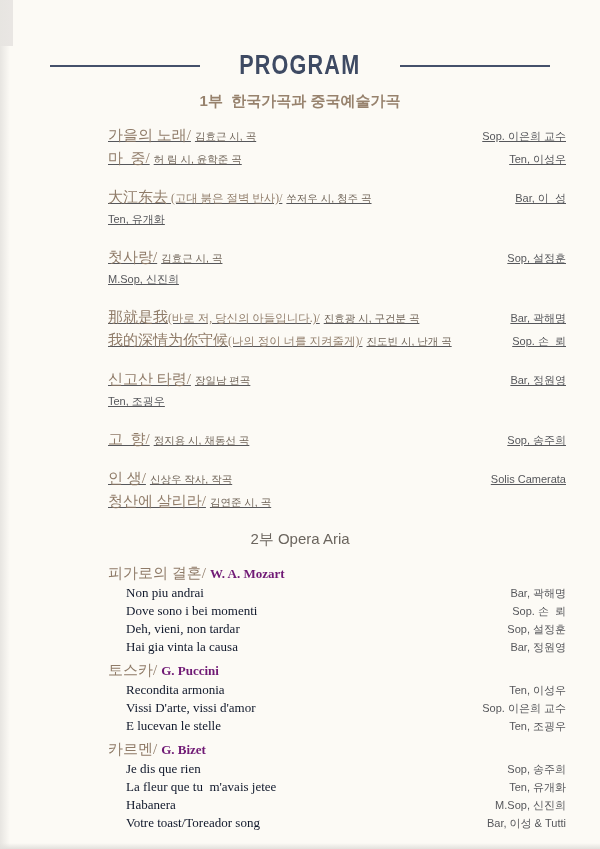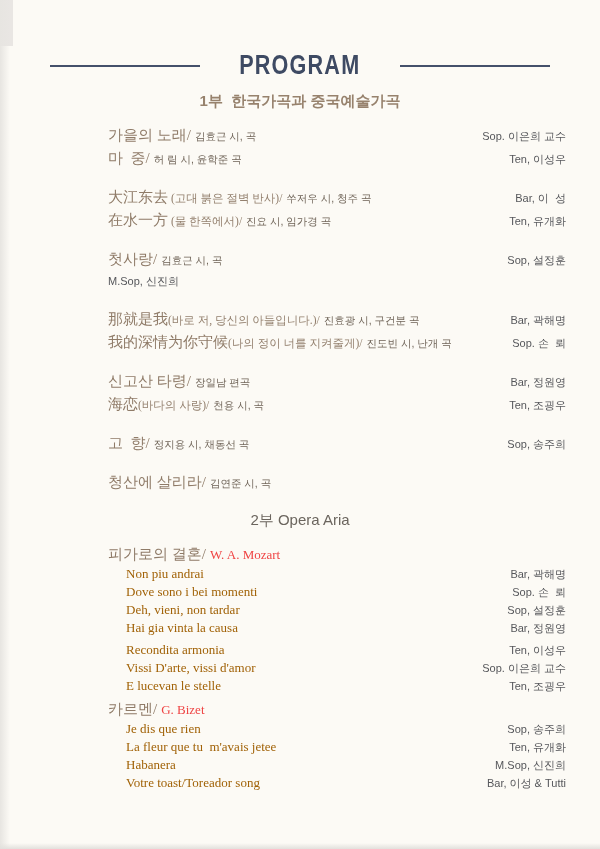--- a/index.html
+++ b/index.html
@@ -20,36 +20,36 @@
   .program-header{margin-top:50px;display:flex;align-items:center;justify-content:center;gap:24px;}
   .rule{width:150px;height:2px;background:#44506a;}
   .program-title{margin:0;font-size:27px;font-weight:700;color:#3e4a63;
     letter-spacing:1.5px;transform:scaleX(.8);font-family:"Liberation Sans",sans-serif;}
 
   .part1-heading{margin-top:10px;text-align:center;font-size:15px;font-weight:700;
     color:#97826d;line-height:20px;white-space:pre;}
   .part2-heading{margin:14px 0 14px 0;text-align:center;font-size:15px;font-weight:500;
     color:#6b655e;line-height:20px;white-space:pre;}
 
-  .groups{margin-top:13px;}
+  .groups{margin-top:13px;text-decoration:underline;}
   .group{margin-bottom:16px;}
 
   .row{display:flex;justify-content:space-between;align-items:baseline;
     line-height:21px;padding:0 34px 0 108px;}
   .song-left{white-space:nowrap;}
   .song-title{font-family:"Liberation Serif",serif;font-size:15px;color:#8f7b68;white-space:pre;}
   .song-paren{font-family:"Liberation Serif",serif;font-size:11.5px;color:#93806e;white-space:pre;}
   .song-credit{font-size:10.5px;color:#6f6458;margin-left:4px;white-space:pre;}
   .performer{font-size:11px;color:#56575b;white-space:pre;}
 
   .opera-set{margin-bottom:4px;}
   .opera-row{line-height:20px;}
-  .opera-composer{font-family:"Liberation Serif",serif;font-size:13px;color:#ef4444;margin-left:4px;white-space:pre;}
+  .opera-composer{font-family:"Liberation Serif",serif;font-size:13px;color:#701a75;margin-left:4px;white-space:pre;font-weight:bold;}
   .aria-row{line-height:18px;padding-left:126px;}
-  .aria-title{font-family:"Liberation Serif",serif;font-size:13px;color:#a16207;white-space:pre;}
+  .aria-title{font-family:"Liberation Serif",serif;font-size:13px;color:#0f172a;white-space:pre;}
 </style>
 </head>
 <body>
 
 <div class="page">
   <div class="scan-corner-tl"></div>
   <div class="scan-left"></div>
 
   <div class="program-header">
     <span class="rule"></span>
@@ -71,21 +71,20 @@
         <div class="performer">Ten, 이성우</div>
       </div>
     </div>
 
     <div class="group">
       <div class="row">
         <div class="song-left"><span class="song-title">大江东去</span><span class="song-paren"> (고대 붉은 절벽 반사)/</span><span class="song-credit">쑤저우 시, 청주 곡</span></div>
         <div class="performer">Bar, 이  성</div>
       </div>
       <div class="row">
-        <div class="song-left"><span class="song-title">在水一方</span><span class="song-paren"> (물 한쪽에서)/</span><span class="song-credit">진요 시, 임가경 곡</span></div>
         <div class="performer">Ten, 유개화</div>
       </div>
     </div>
 
     <div class="group">
       <div class="row">
         <div class="song-left"><span class="song-title">첫사랑/</span><span class="song-paren"></span><span class="song-credit">김효근 시, 곡</span></div>
         <div class="performer">Sop, 설정훈</div>
       </div>
       <div class="row">
@@ -103,33 +102,36 @@
         <div class="performer">Sop. 손  뢰</div>
       </div>
     </div>
 
     <div class="group">
       <div class="row">
         <div class="song-left"><span class="song-title">신고산 타령/</span><span class="song-paren"></span><span class="song-credit">장일남 편곡</span></div>
         <div class="performer">Bar, 정원영</div>
       </div>
       <div class="row">
-        <div class="song-left"><span class="song-title">海恋</span><span class="song-paren">(바다의 사랑)/</span><span class="song-credit">천용 시, 곡</span></div>
         <div class="performer">Ten, 조굉우</div>
       </div>
     </div>
 
     <div class="group">
       <div class="row">
         <div class="song-left"><span class="song-title">고  향/</span><span class="song-paren"></span><span class="song-credit">정지용 시, 채동선 곡</span></div>
         <div class="performer">Sop, 송주희</div>
       </div>
     </div>
 
     <div class="group">
+      <div class="row">
+        <div class="song-left"><span class="song-title">인 생/</span><span class="song-paren"></span><span class="song-credit">신상우 작사, 작곡</span></div>
+        <div class="performer">Solis Camerata</div>
+      </div>
       <div class="row">
         <div class="song-left"><span class="song-title">청산에 살리라/</span><span class="song-paren"></span><span class="song-credit">김연준 시, 곡</span></div>
         <div class="performer"></div>
       </div>
     </div>
 
   </div>
 
   <div class="part2-heading">2부 Opera Aria</div>
 
@@ -151,20 +153,23 @@
         <span class="aria-title">Deh, vieni, non tardar</span>
         <span class="performer">Sop, 설정훈</span>
       </div>
       <div class="row aria-row">
         <span class="aria-title">Hai gia vinta la causa</span>
         <span class="performer">Bar, 정원영</span>
       </div>
     </div>
 
     <div class="opera-set">
+      <div class="row opera-row">
+        <div class="song-left"><span class="song-title">토스카/</span><span class="opera-composer">G. Puccini</span></div>
+      </div>
       <div class="row aria-row">
         <span class="aria-title">Recondita armonia</span>
         <span class="performer">Ten, 이성우</span>
       </div>
       <div class="row aria-row">
         <span class="aria-title">Vissi D'arte, vissi d'amor</span>
         <span class="performer">Sop. 이은희 교수</span>
       </div>
       <div class="row aria-row">
         <span class="aria-title">E lucevan le stelle</span>

